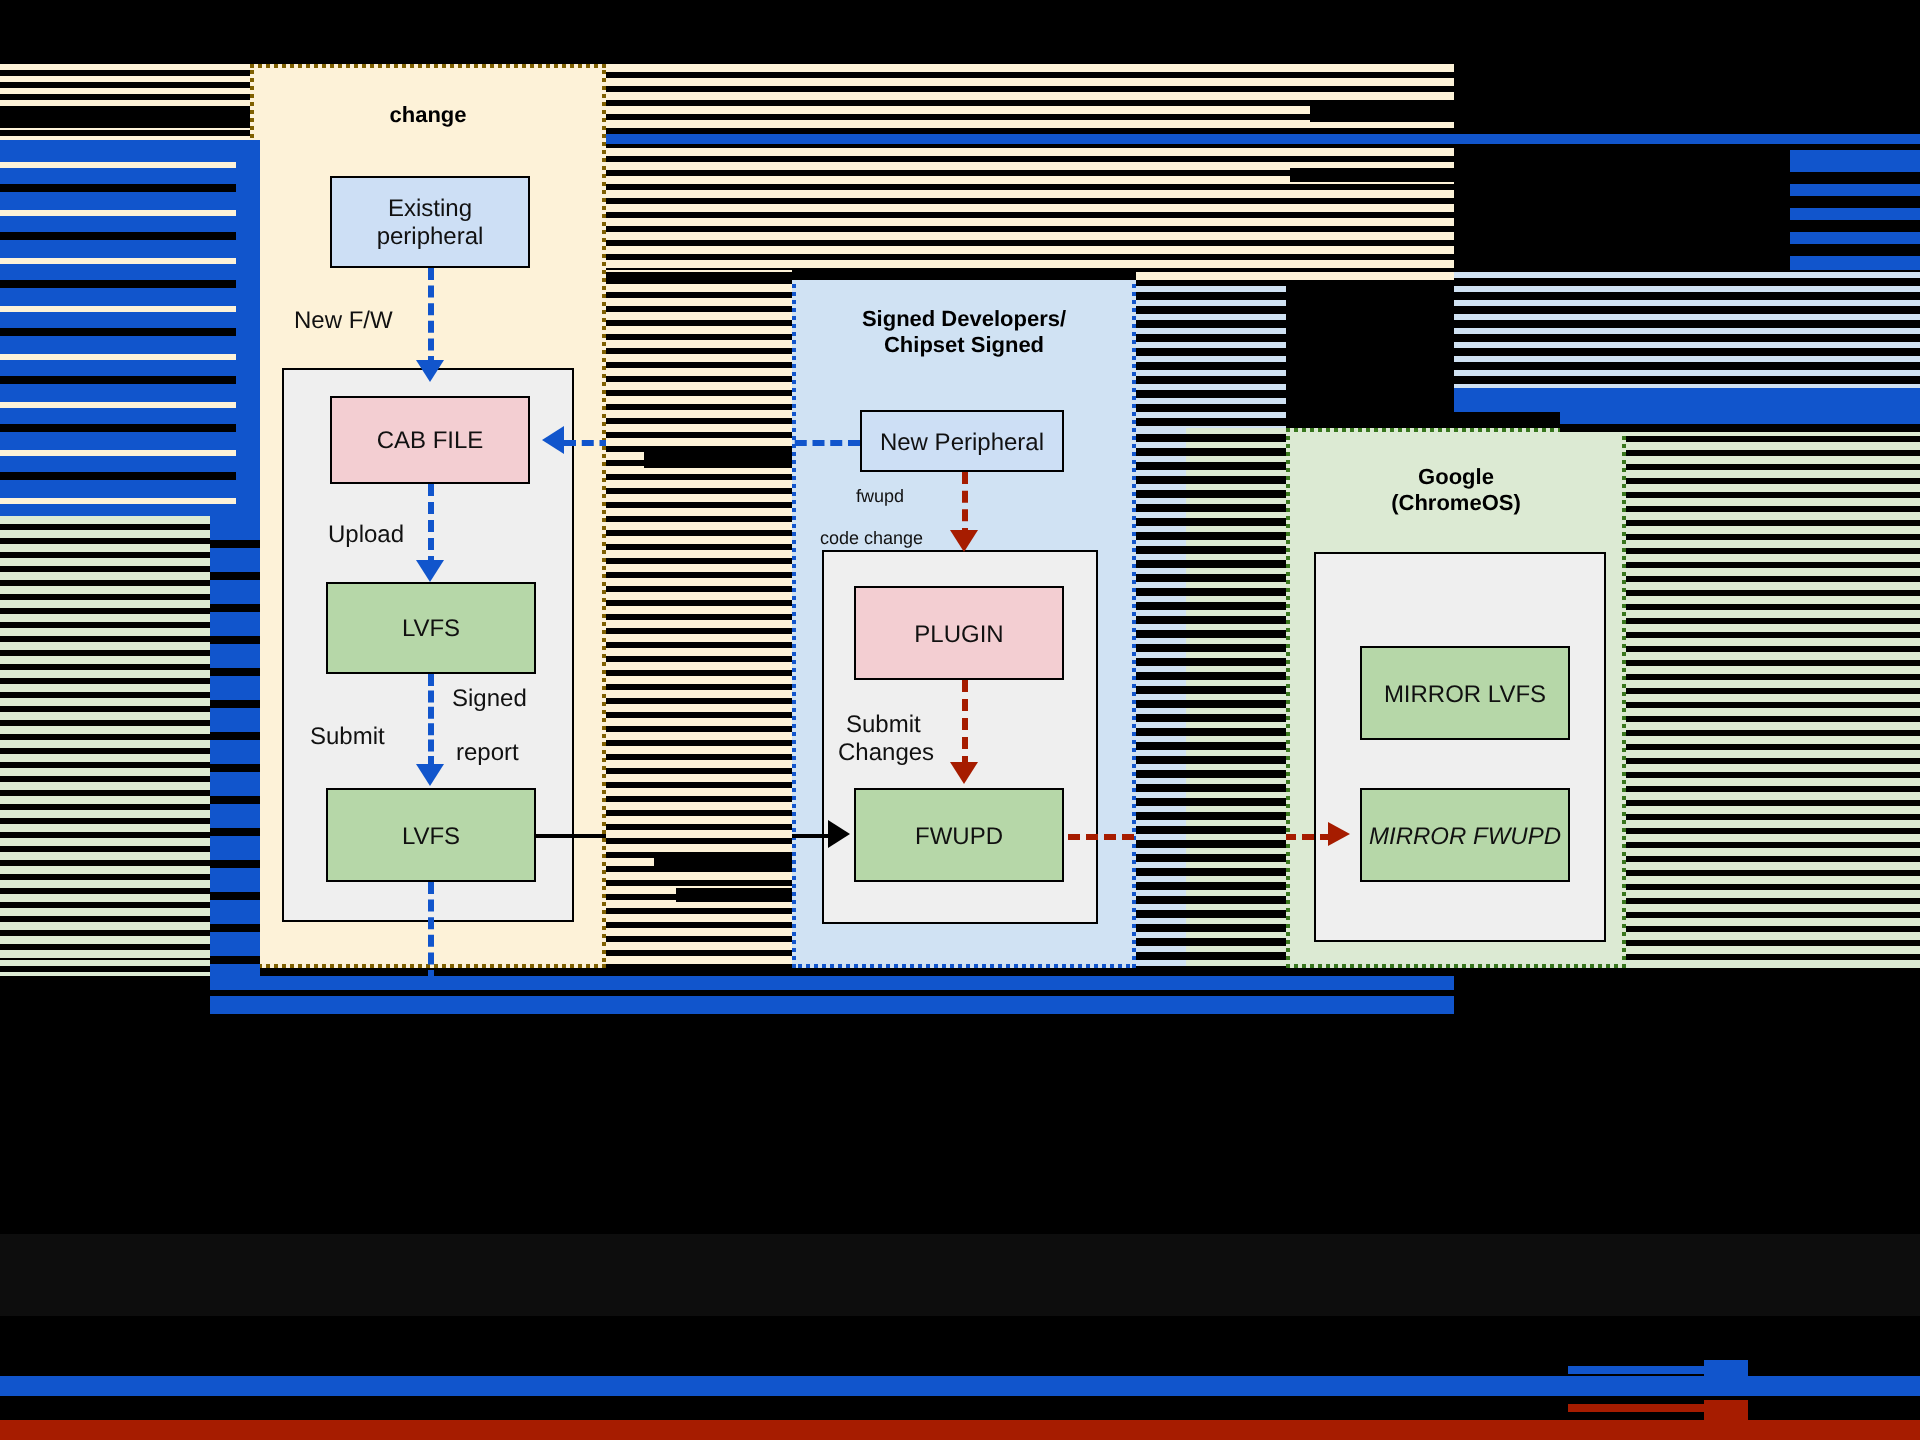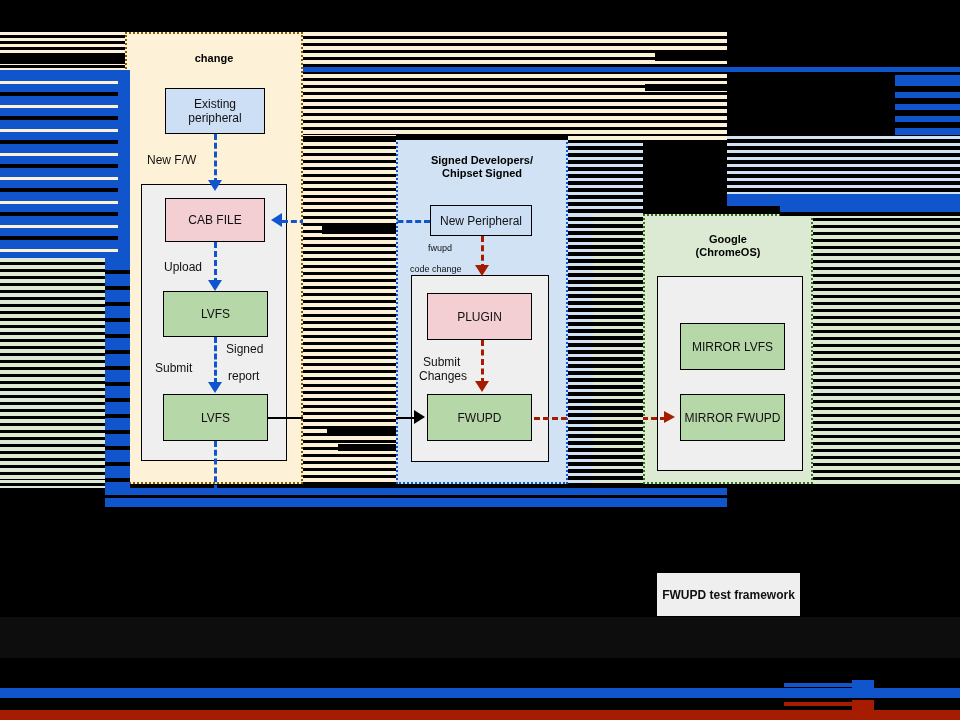--- a/index.html
+++ b/index.html
@@ -140,30 +140,27 @@
         <span>(ChromeOS)</span>
       </div>
     </div>
 
     <div class="inner" style="left:657px;top:276px;width:146px;height:195px;"></div>
 
     <div class="node n-green" style="left:680px;top:293px;width:105px;height:47px;margin-top:30px;">
       <span>MIRROR LVFS</span>
     </div>
 
-    <div class="node n-green" style="left:680px;top:394px;width:105px;height:47px;">
+    <div class="node n-green" style="left:680px;top:394px;width:105px;height:47px;font-style:italic;">
       <span>MIRROR FWUPD</span>
     </div>
 
     <div class="hline red" style="left:534px;top:417px;width:132px;"></div>
     <div class="ar ar-right-red" style="left:664px;top:411px;"></div>
 
-    <div class="node n-plain" style="left:657px;top:573px;width:143px;height:43px;border:none;">
-      <span>FWUPD test framework</span>
-    </div>
 
   </div>
 
   <div id="glitch">
 
     <div class="sl blk" style="left:0;top:0;width:960px;height:32px;"></div>
 
     <div class="sl" style="left:0;top:32px;width:125px;height:40px;background:repeating-linear-gradient(180deg,#fdf2d8 0 3px,#000 3px 6px);"></div>
     <div class="sl blk" style="left:0;top:55px;width:125px;height:9px;"></div>
 

